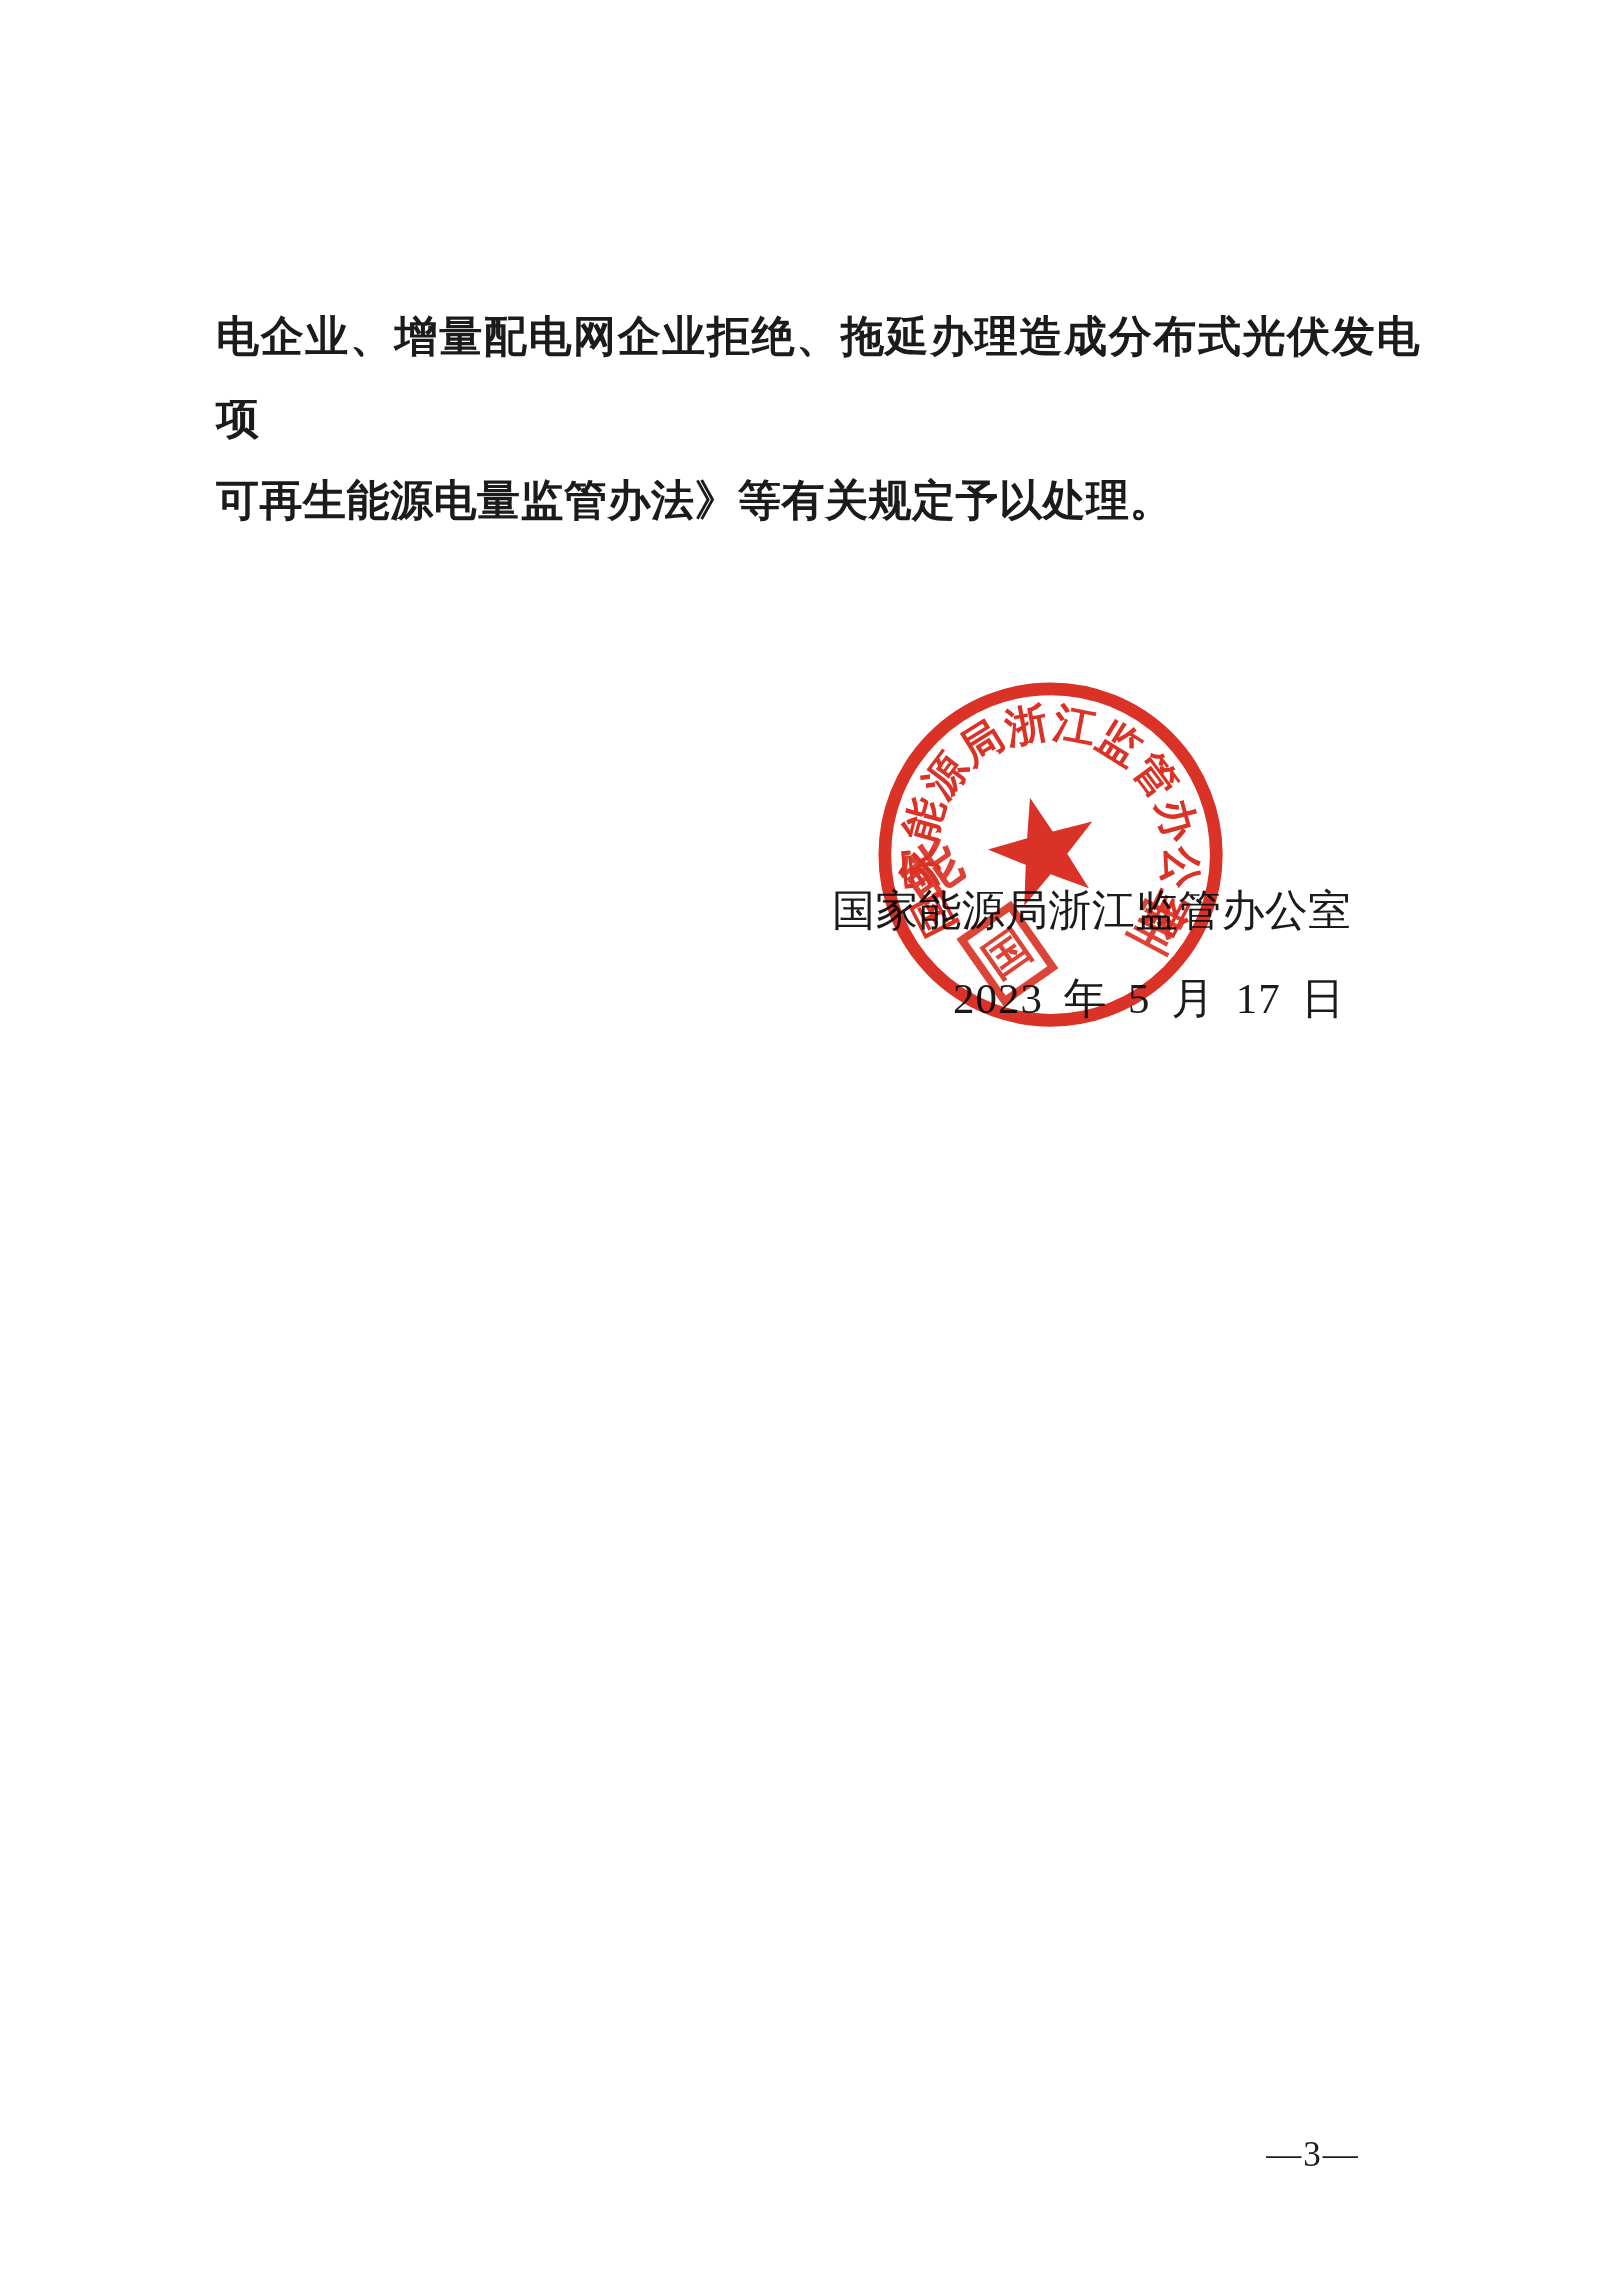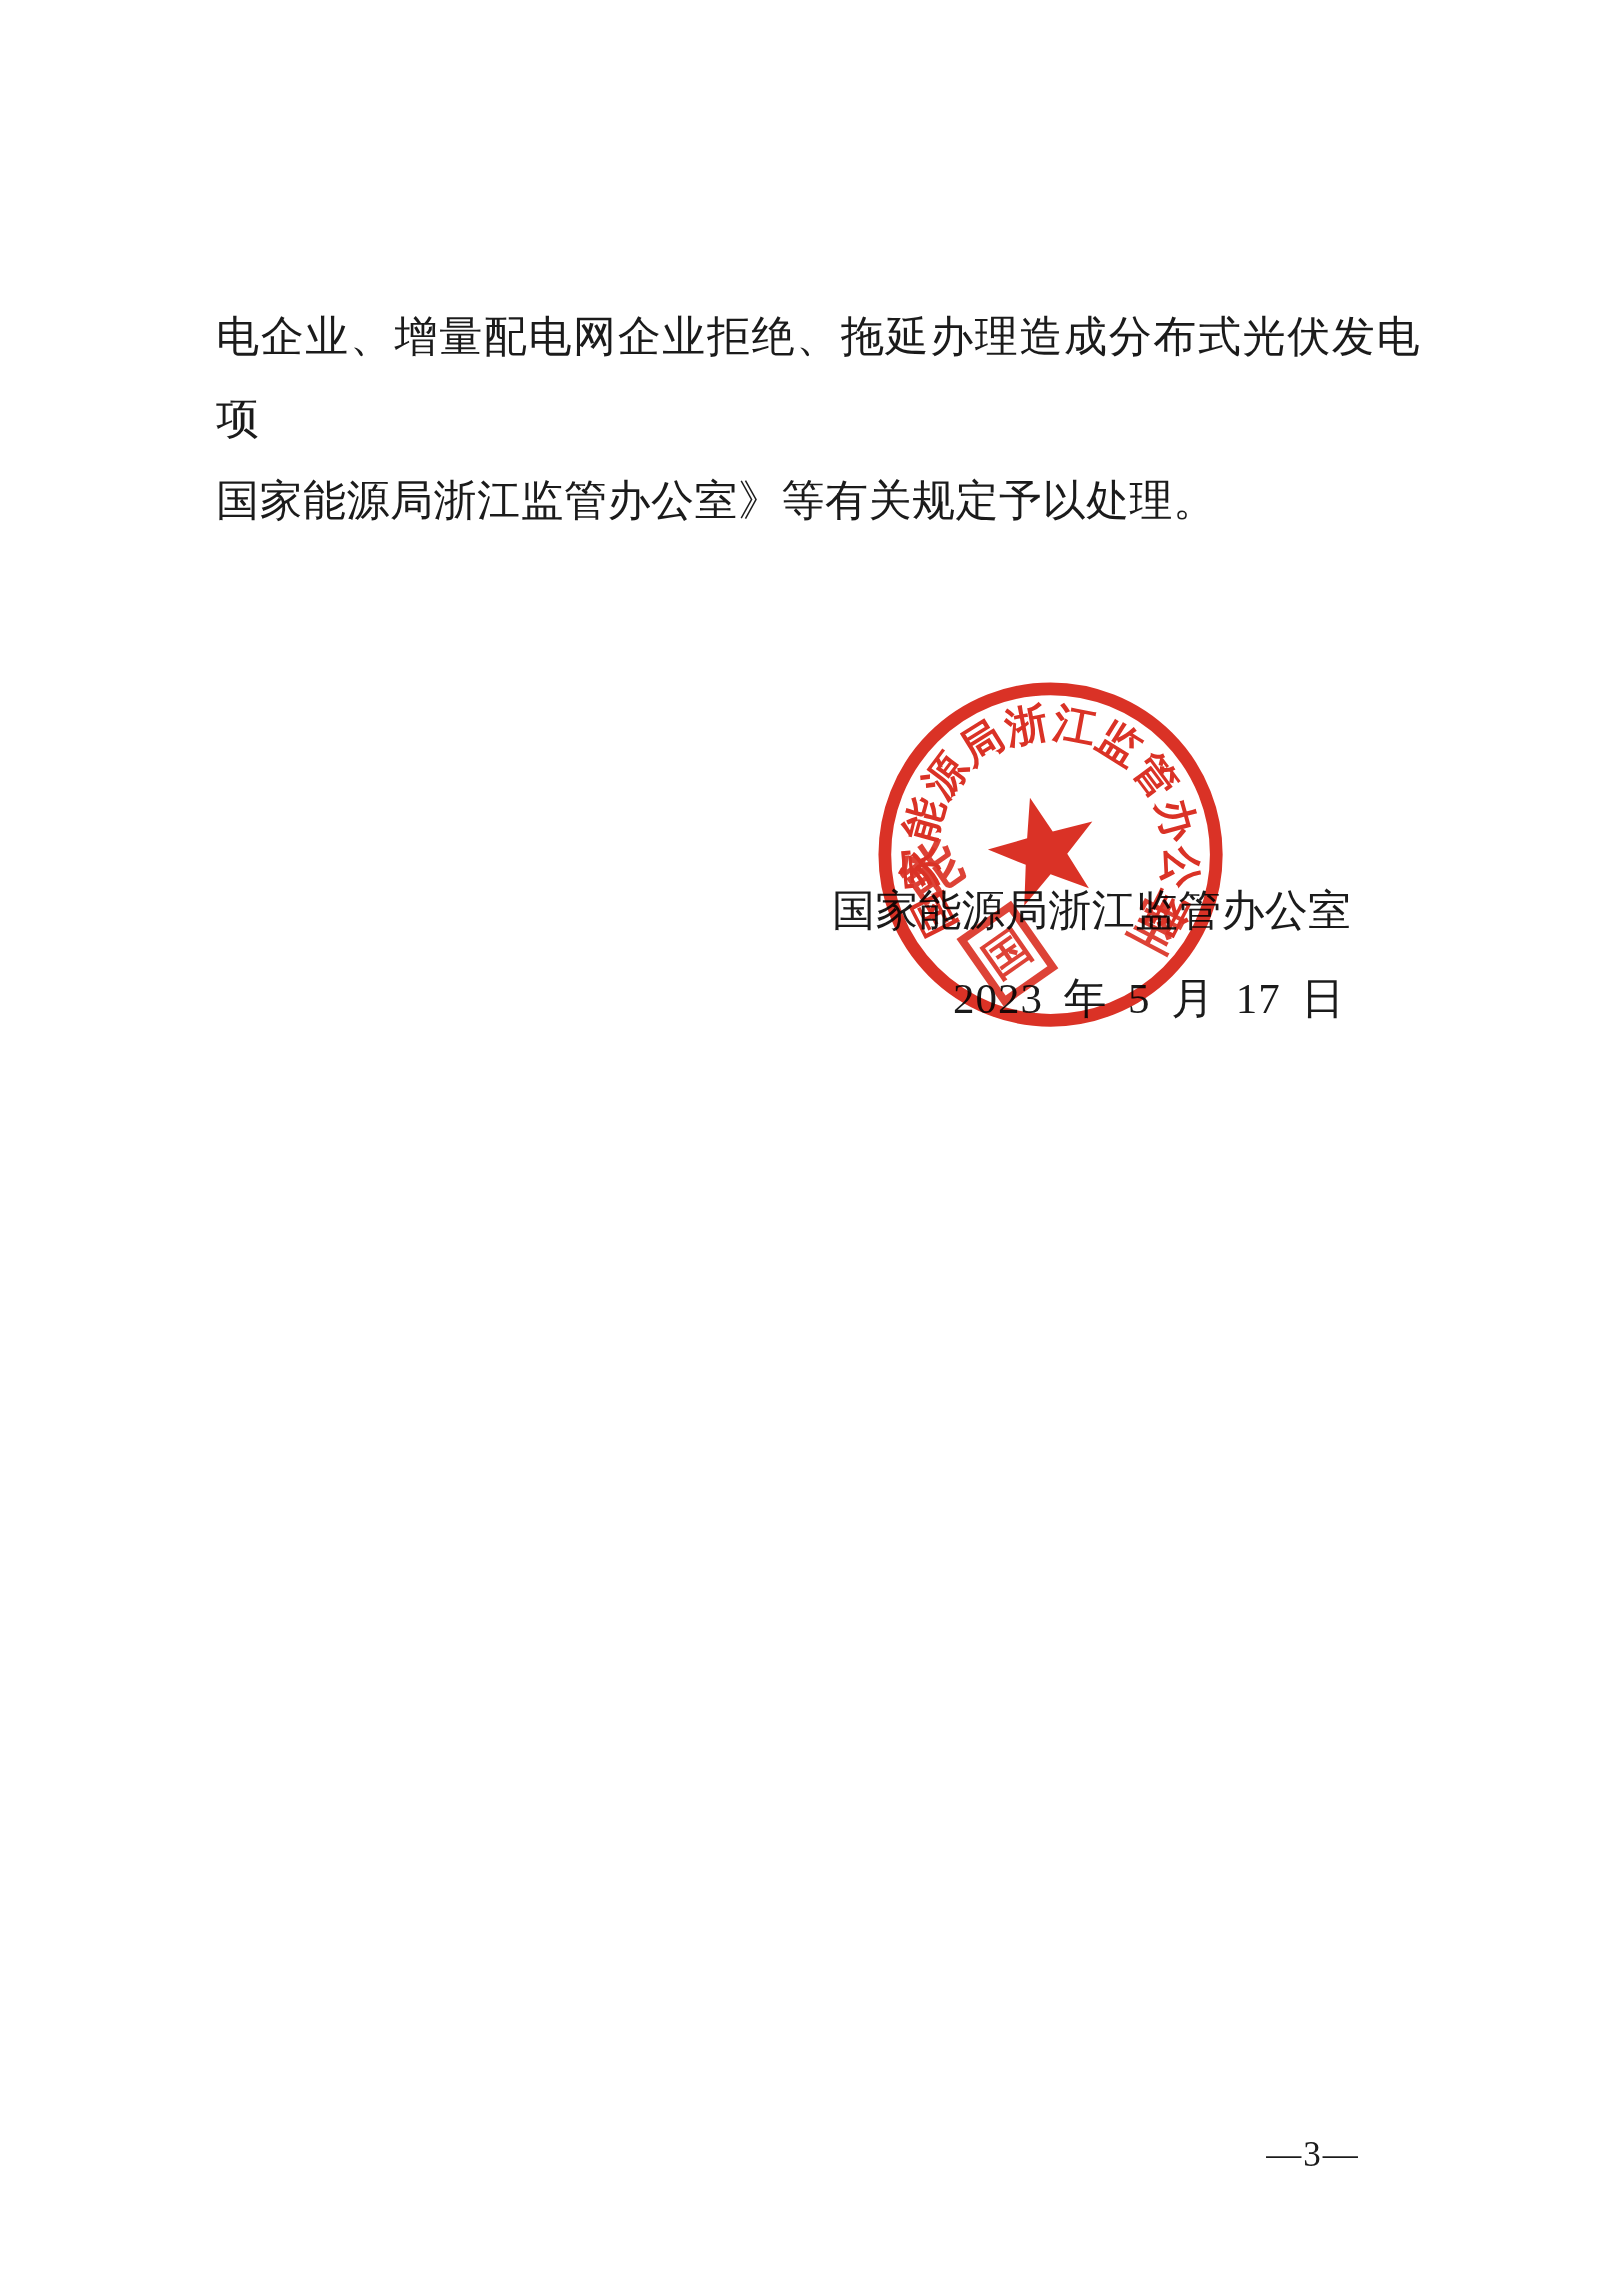--- a/index.html
+++ b/index.html
@@ -18,21 +18,21 @@
     font-family:"Liberation Serif","DejaVu Serif",serif;
     color:var(--ink);
   }
   
   .body-text{
     position:absolute;
     left:216px;top:296px;width:1204px;
     font-size:43px;line-height:82px;
     letter-spacing:0.5px;
   }
-  .body-text .line{white-space:nowrap;}
+  .body-text .line{white-space:nowrap;font-weight:bold;}
   .body-text .line.justify{
     white-space:normal;
     text-align:justify;
     text-align-last:justify;
   }
   
   .issuer{
     position:absolute;left:832px;top:885px;width:519px;
     font-size:43px;line-height:51px;
     text-align:justify;text-align-last:justify;
@@ -71,21 +71,21 @@
   }
   .seal-box{fill:none;stroke:var(--seal-color);stroke-width:8px;opacity:.92;}
 </style>
 </head>
 <body>
 
 <div class="page">
 
   <div class="body-text">
     <div class="line justify">电企业、增量配电网企业拒绝、拖延办理造成分布式光伏发电项</div>
-    <div class="line">国家能源局浙江监管办公室》等有关规定予以处理。</div>
+    <div class="line">可再生能源电量监管办法》等有关规定予以处理。</div>
   </div>
 
   <div class="issuer">国家能源局浙江监管办公室</div>
   <div class="issue-date">2023 年 5 月 17 日</div>
 
   <svg class="seal" viewBox="0 0 362 362" xmlns="http://www.w3.org/2000/svg" aria-hidden="true">
     <circle class="seal-ring" cx="178" cy="180" r="169"></circle>
     <polygon class="seal-star" points="157,122 180.2,156.5 220.6,146.4 195,179.2 217.1,214.5 178,200.2 151.2,232.2 152.7,190.5 114.1,174.9 154.1,163.5"></polygon>
     <g id="seal-arc">
         <text class="seal-char" transform="translate(58.6 240.8) rotate(-117.0)">国</text>

